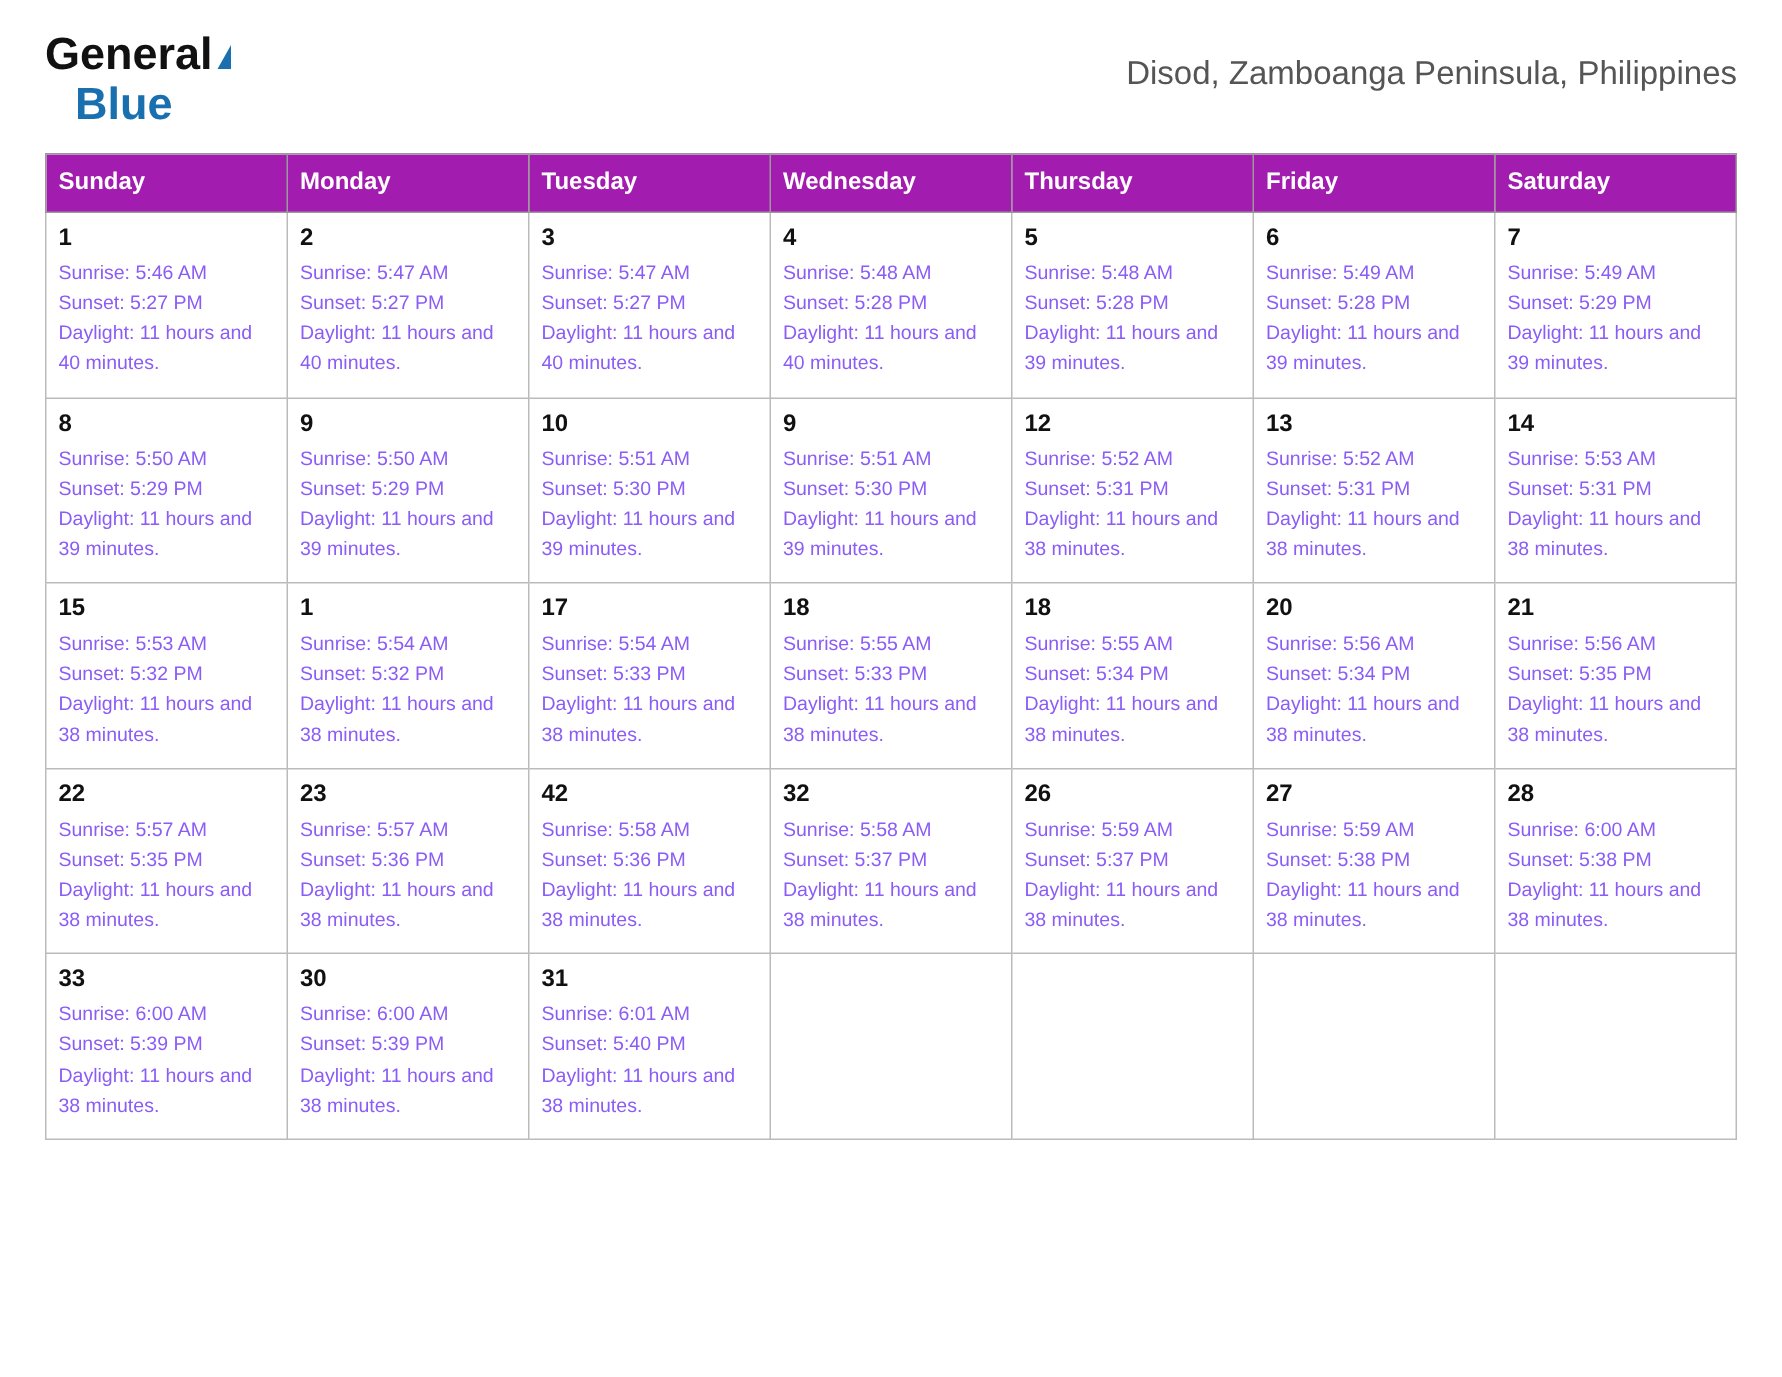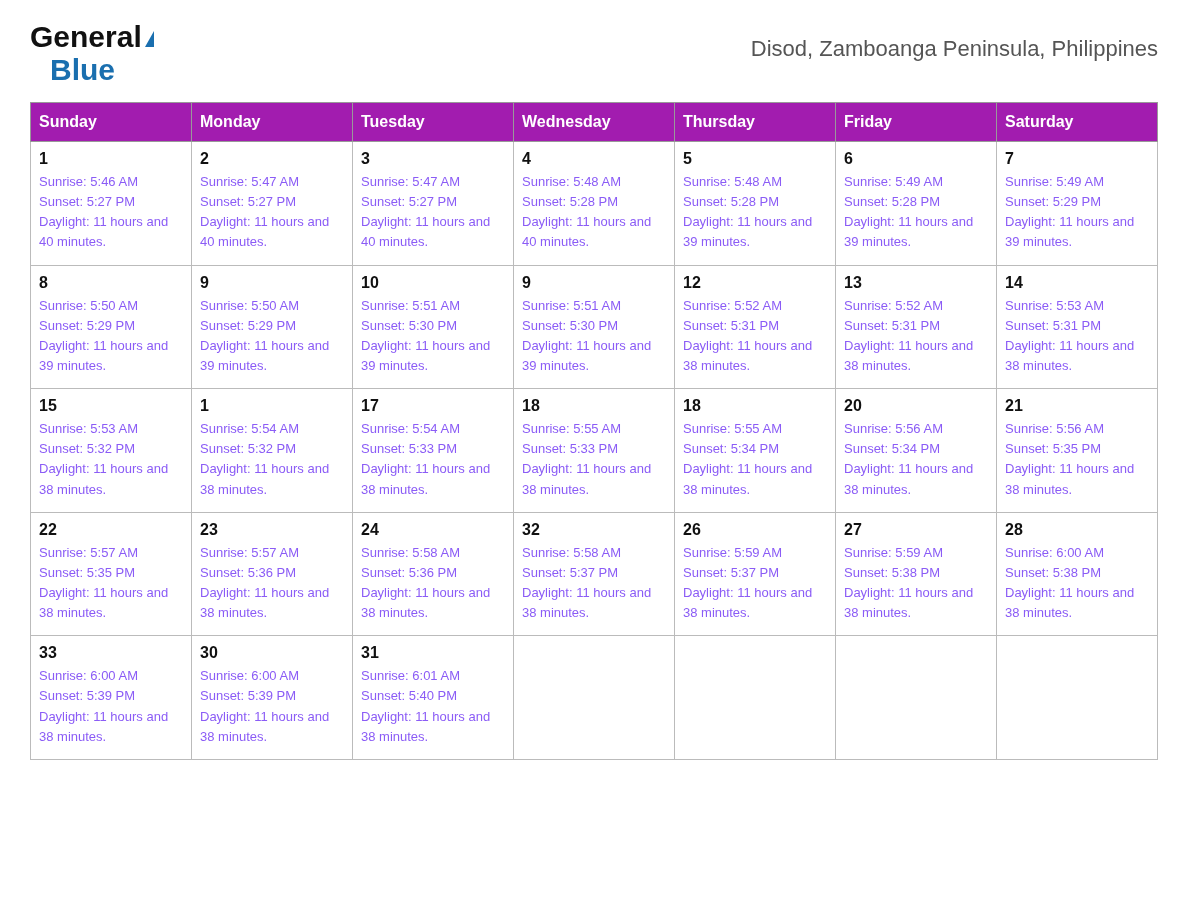--- a/index.html
+++ b/index.html
@@ -288,21 +288,21 @@
         </td>
         <td>
           <span class="day-number">23</span>
           <div class="day-info">
             Sunrise: 5:57 AM<br>
             Sunset: 5:36 PM<br>
             Daylight: 11 hours and 38 minutes.
           </div>
         </td>
         <td>
-          <span class="day-number">24</span>
+          <span class="day-number">42</span>
           <div class="day-info">
             Sunrise: 5:58 AM<br>
             Sunset: 5:36 PM<br>
             Daylight: 11 hours and 38 minutes.
           </div>
         </td>
         <td>
           <span class="day-number">32</span>
           <div class="day-info">
             Sunrise: 5:58 AM<br>

